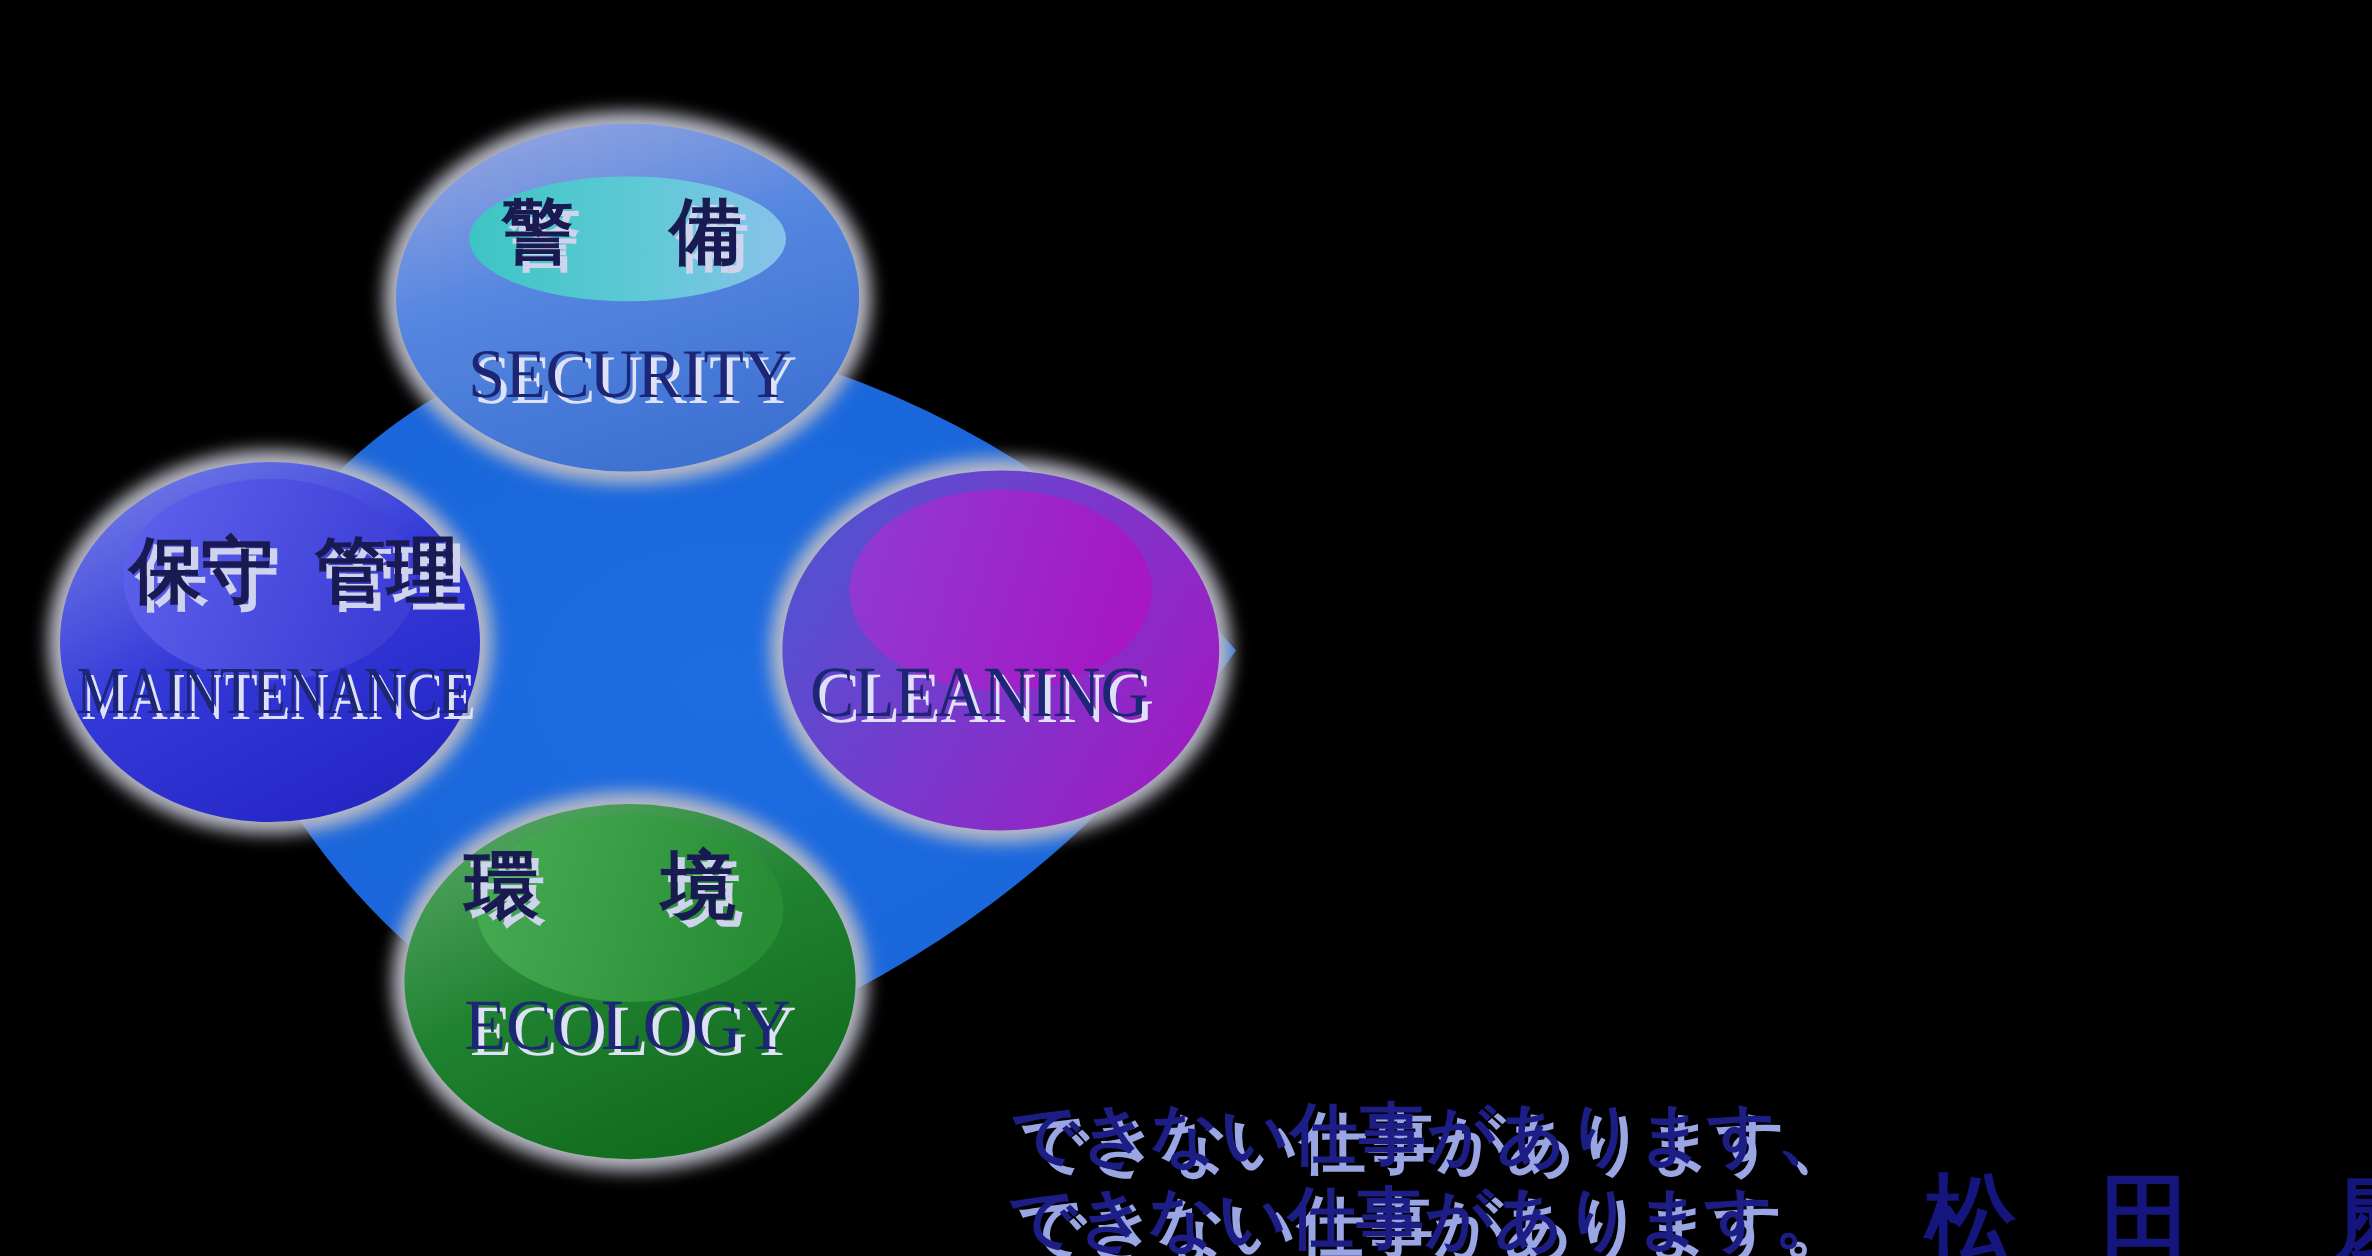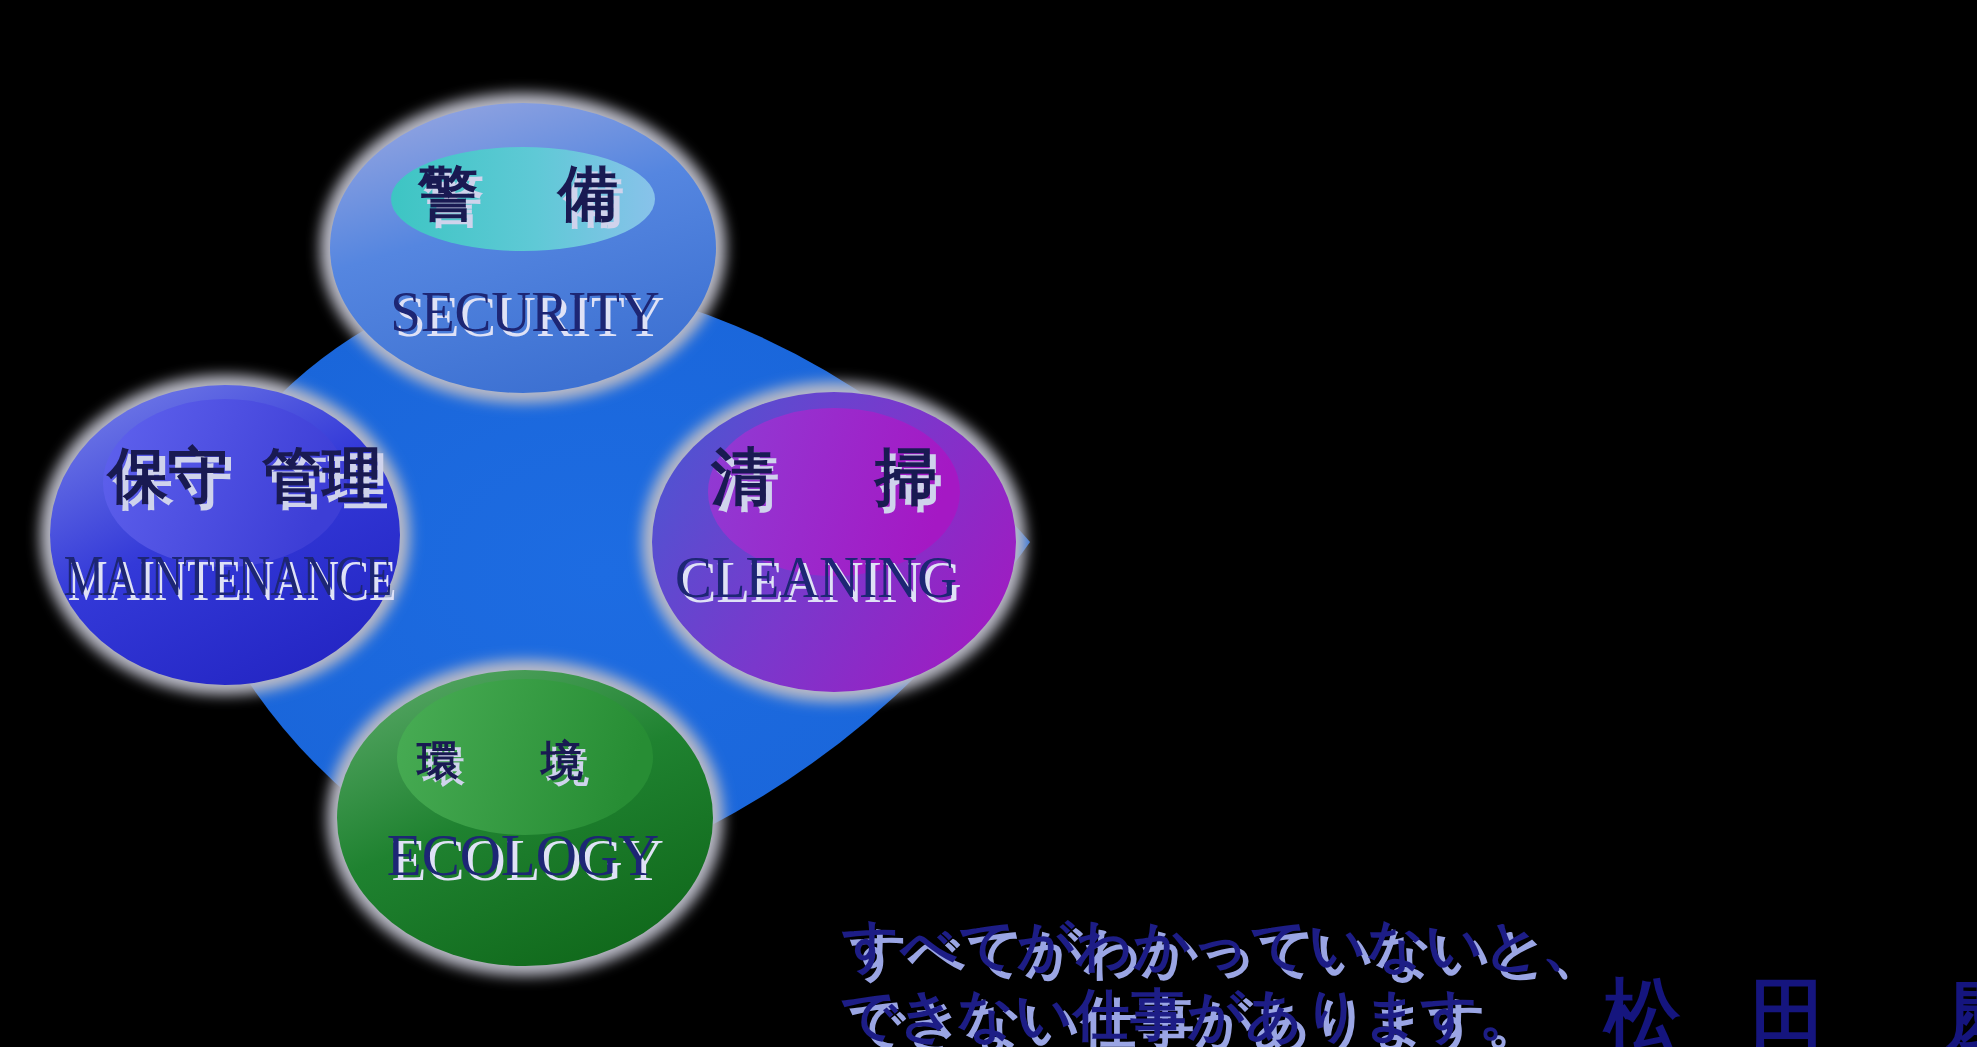--- a/index.html
+++ b/index.html
@@ -37,21 +37,21 @@
     font-weight: 400;
     color: #1d2674;
     text-shadow: 5px 5px 0 #dfe2f6;
   }
   .kanji-security   { left: 523px; top: 194px;  font-size: 60px; letter-spacing: 10px; }
   .eng-security     { left: 525px; top: 311px;  font-size: 58px; transform: translate(-50%,-50%) scaleX(0.95); }
   .kanji-maintenance{ left: 225px; top: 476px;  font-size: 60px; word-spacing: 18px; margin-left: 20px; }
   .eng-maintenance  { left: 228px; top: 576px;  font-size: 56px; transform: translate(-50%,-50%) scaleX(0.80); }
   .kanji-cleaning   { left: 834px; top: 477px;  font-size: 62px; letter-spacing: 20px; }
   .eng-cleaning     { left: 816px; top: 577px;  font-size: 60px; transform: translate(-50%,-50%) scaleX(0.92); }
-  .kanji-ecology    { left: 510px; top: 738px;  font-size: 42px; letter-spacing: 20px; margin-top: 23px; }
+  .kanji-ecology    { left: 510px; top: 738px;  font-size: 62px; letter-spacing: 20px; }
   .eng-ecology      { left: 523px; top: 855px;  font-size: 60px; transform: translate(-50%,-50%) scaleX(0.95); }
 
   .brush {
     position: absolute;
     font-family: "DejaVu Serif", serif;
     font-weight: 700;
     white-space: nowrap;
   }
   .msg-line {
     color: #1d1d86;
@@ -158,24 +158,23 @@
       <ellipse cx="525" cy="757" rx="128" ry="78" fill="url(#gEi)"></ellipse>
     </g>
   </svg>
 
   <div class="label kanji kanji-security">警　備</div>
   <div class="label eng eng-security">SECURITY</div>
 
   <div class="label kanji kanji-maintenance">保守 管理</div>
   <div class="label eng eng-maintenance">MAINTENANCE</div>
 
-  <div class="label kanji kanji-cleaning">清　掃</div>
   <div class="label eng eng-cleaning">CLEANING</div>
 
   <div class="label kanji kanji-ecology">環　境</div>
   <div class="label eng eng-ecology">ECOLOGY</div>
 
-  <div class="brush msg-line msg-line1">すべてがわかっていないと、</div>
+  <div class="brush msg-line msg-line1">できない仕事があります、</div>
   <div class="brush msg-line msg-line2">できない仕事があります。</div>
 
   <div class="brush sig-name">松 田　慶 太</div>
 
 </div>
 
 </body></html>

